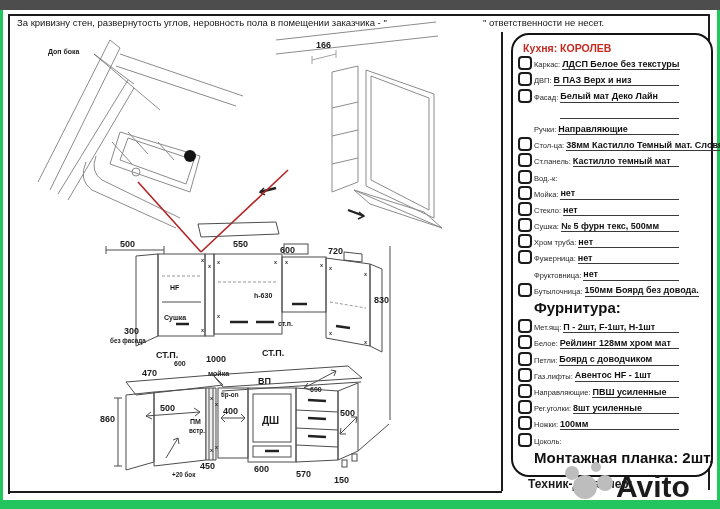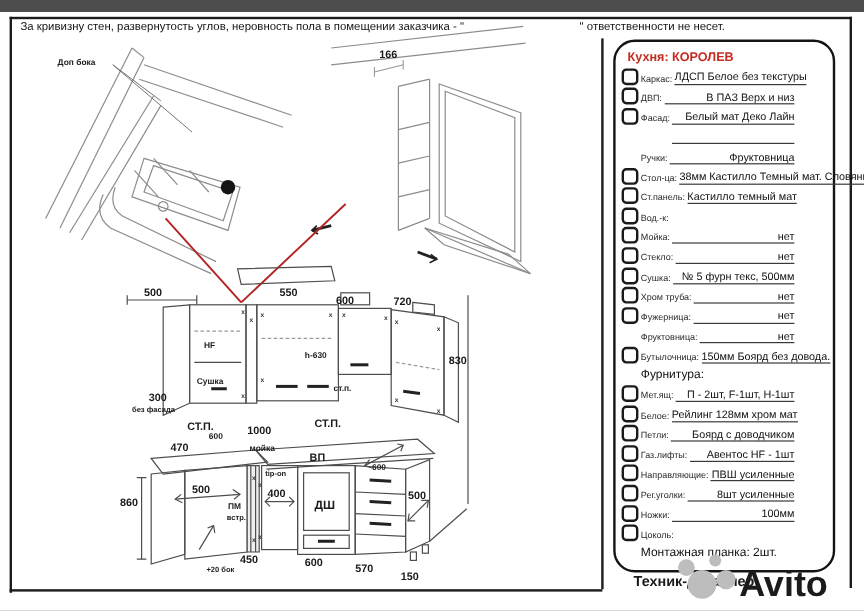--- a/index.html
+++ b/index.html
@@ -1,49 +1,49 @@
 <!DOCTYPE html>
 <html><head>
 <meta charset="utf-8">
 <style>
   * { margin:0; padding:0; box-sizing:border-box; }
   html,body { background:#9a9a9a; }
   body { font-family:"Liberation Sans", sans-serif; }
-  .stage { position:relative; width:720px; height:509px; background:#ffffff; overflow:hidden; }
+  .stage { position:relative; width:720px; height:509px; background:#22c55e; overflow:hidden; }
   .topbar { position:absolute; left:0; top:0; width:720px; height:10px; background:#4d4d4d; }
   .page { position:absolute; left:3px; top:10px; width:714px; height:490px; background:#ffffff; }
   .frame { position:absolute; background:#1c1c1c; }
   #frame-top    { left:8px;  top:14px;  width:702px; height:2px; }
   #frame-left   { left:8px;  top:14px;  width:2px;   height:480px; }
   #frame-right  { left:708px;top:14px;  width:2px;   height:476px; }
   #frame-bottom { left:8px;  top:491px; width:494px; height:2px; }
   #divider      { left:501px;top:32px;  width:2px;   height:459px; }
   .top-note { position:absolute; top:17px; font-size:9.5px; color:#151515; letter-spacing:0; white-space:nowrap; }
   #note-left { left:17px; }
   #note-right { left:483px; }
   svg.drawing { position:absolute; left:8px; top:14px; }
   svg text { font-family:"Liberation Sans", sans-serif; fill:#1b1b1b; }
   .dim { font-size:9px; font-weight:bold; }
   .dimsm { font-size:7px; font-weight:bold; }
   .dimxs { font-size:6.3px; font-weight:bold; }
   .xm { font-size:5.5px; font-weight:bold; fill:#333; }
-  .spec-panel { position:absolute; left:511px; top:33px; width:185px; height:444px;
+  .spec-panel { position:absolute; left:511px; top:33px; width:202px; height:444px;
     border:2px solid #141414; border-radius:18px; background:#fff;
     display:flex; flex-direction:column; justify-content:space-between;
     padding:7px 6px 8px 5px; }
   .spec-title { font-size:10.5px; font-weight:bold; padding-left:5px; }
   .spec-row { display:flex; align-items:flex-end; gap:2px; min-height:13px; }
   .spec-row .cb { width:14px; height:14px; border:2px solid #1a1a1a; border-radius:4px;
     flex:0 0 auto; align-self:center; background:#fff; }
   .spec-row .cb.hidden { visibility:hidden; }
   .spec-row .lab { font-size:7.5px; color:#2a2a2a; white-space:nowrap; padding-bottom:1px; }
-  .spec-row .val { font-size:9px; font-weight:normal; color:#111; flex:1 1 auto;
+  .spec-row .val { font-size:9px; font-weight:bold; color:#111; flex:1 1 auto;
     border-bottom:1.5px solid #3a3a3a; margin-right:26px; white-space:nowrap;
-    overflow:visible; line-height:1.15;text-align:right; }
-  .spec-row.section .lab, .spec-row.note .lab { font-size:10px; font-weight:normal; color:#111; padding-left:16px; }
+    overflow:visible; line-height:1.15; }
+  .spec-row.section .lab, .spec-row.note .lab { font-size:15px; font-weight:bold; color:#111; padding-left:16px; }
   .spec-row.blank .val { margin-left:26px; }
   .technician { position:absolute; left:528px; top:477px; font-size:12px; font-weight:bold; color:#1b1b1b; }
   .watermark { position:absolute; left:558px; top:456px; pointer-events:none; }
 </style>
 </head>
 <body>
 
 <div class="stage">
   <div class="topbar"></div>
   <div class="page"></div>
@@ -250,21 +250,21 @@
         </div><div class="spec-row item">
           <span class="cb"></span>
           <span class="lab">Фасад:</span>
           <span class="val">Белый мат Деко Лайн</span>
         </div><div class="spec-row blank">
           <span class="cb hidden"></span>
           <span class="val"></span>
         </div><div class="spec-row item">
           <span class="cb hidden"></span>
           <span class="lab">Ручки:</span>
-          <span class="val">Фруктовница</span>
+          <span class="val">Направляющие</span>
         </div><div class="spec-row item">
           <span class="cb"></span>
           <span class="lab">Стол-ца:</span>
           <span class="val">38мм Кастилло Темный мат. Словянка</span>
         </div><div class="spec-row item">
           <span class="cb"></span>
           <span class="lab">Ст.панель:</span>
           <span class="val">Кастилло темный мат</span>
         </div><div class="spec-row item">
           <span class="cb"></span>

